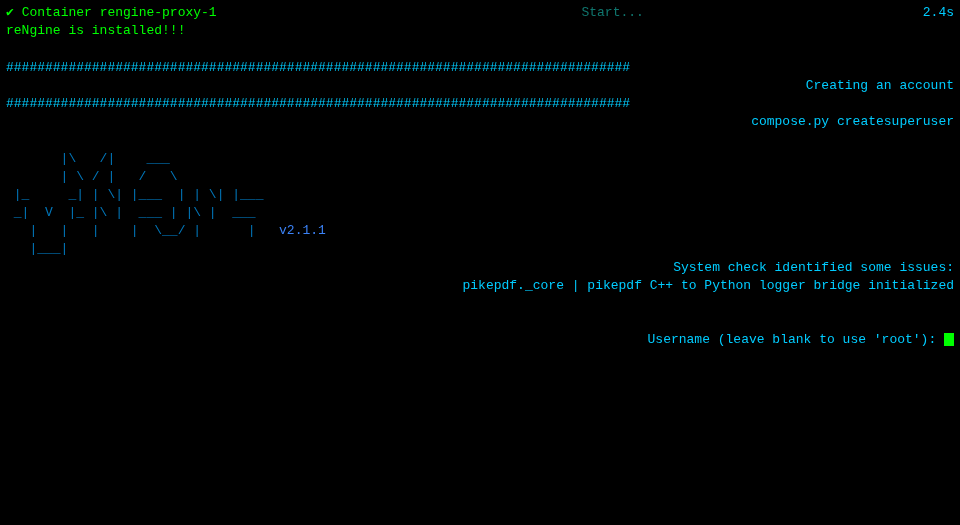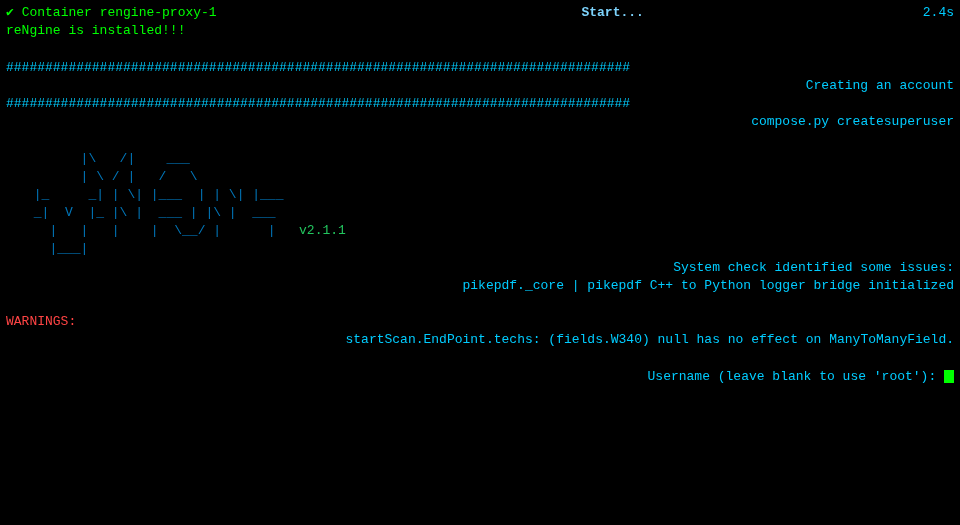--- a/index.html
+++ b/index.html
@@ -37,39 +37,38 @@
 
     .header-line {
       display: flex;
       justify-content: space-between;
       align-items: center;
     }
 
     .ascii-art {
       color: #0088cc;
       line-height: 1.35;
-      margin-left: 20px;
     }
 
     .warning-red { color: #ff4444; }
 
     .cursor-block {
       display: inline-block;
       width: 10px;
       height: 13px;
       background-color: #00ff00;
       vertical-align: middle;
     }
   </style>
 </head>
 <body>
 
 <div class="terminal">
 
-  <div class="line header-line"><span style="color:#00ff00;">✔ Container rengine-proxy-1</span><span style="color:#7dd3fc;font-weight:bold;">           Start...</span><span style="float:right;color:#00ccff;text-align:center;">2.4s</span></div>
+  <div class="line header-line"><span style="color:#00ff00;">✔ Container rengine-proxy-1</span><span style="color:#0f766e;">           Start...</span><span style="float:right;color:#00ccff;text-align:center;">2.4s</span></div>
 
   <div class="line green">reNgine is installed!!!</div>
 
   <div class="line">&nbsp;</div>
 
   <div class="line hash-line">################################################################################</div>
 
   <div class="line cyan">Creating an account</div>
 
   <div class="line hash-line">################################################################################</div>
@@ -78,34 +77,32 @@
   <div class="line cyan"> compose.py createsuperuser</div>
 
   <div class="line">&nbsp;</div>
 
   <div class="ascii-art">
 <div style="color:#0077bb; font-family:'Courier New',monospace; font-size:13px; line-height:1.35;">
 <div class="line">       |\   /|    ___</div>
 <div class="line">       | \ / |   /   \</div>
 <div class="line"> |_     _| | \| |___  | | \| |___</div>
 <div class="line"> _|  V  |_ |\ |  ___ | |\ |  ___</div>
-<div class="line">   |   |   |    |  \__/ |      |   <span style="color:#22c55e;">v2.1.1</span></div>
+<div class="line">   |   |   |    |  \__/ |      |   <span style="color:#3b82f6;">v2.1.1</span></div>
 <div class="line">   |___|</div>
 </div>
 </div>
 
   <div class="line cyan">System check identified some issues:</div>
 
   <div class="line cyan">pikepdf._core | pikepdf C++ to Python logger bridge initialized</div>
 
   <div class="line">&nbsp;</div>
 
-  <div class="line warning-red">WARNINGS:</div>
 
-  <div class="line cyan">startScan.EndPoint.techs: (fields.W340) null has no effect on ManyToManyField.</div>
 
   <div class="line cyan">
     <span>Username (leave blank to use 'root'): </span><span class="cursor-block"></span>
   </div>
 
 </div>
 
 <style>
 </style>
 

